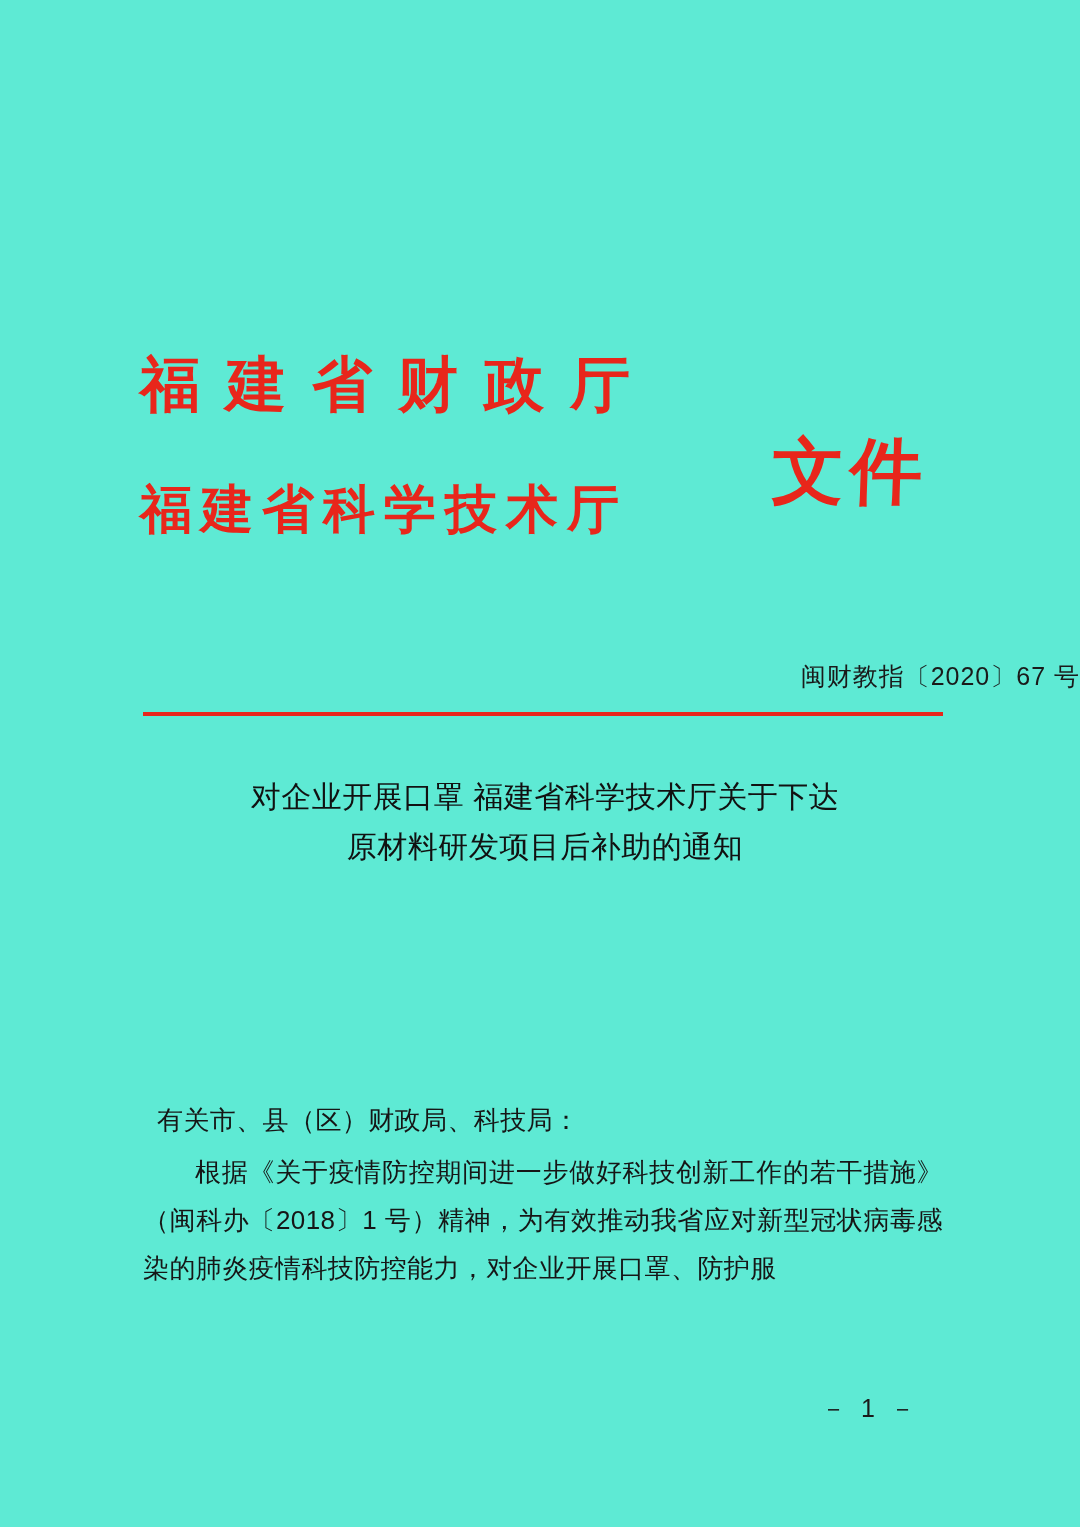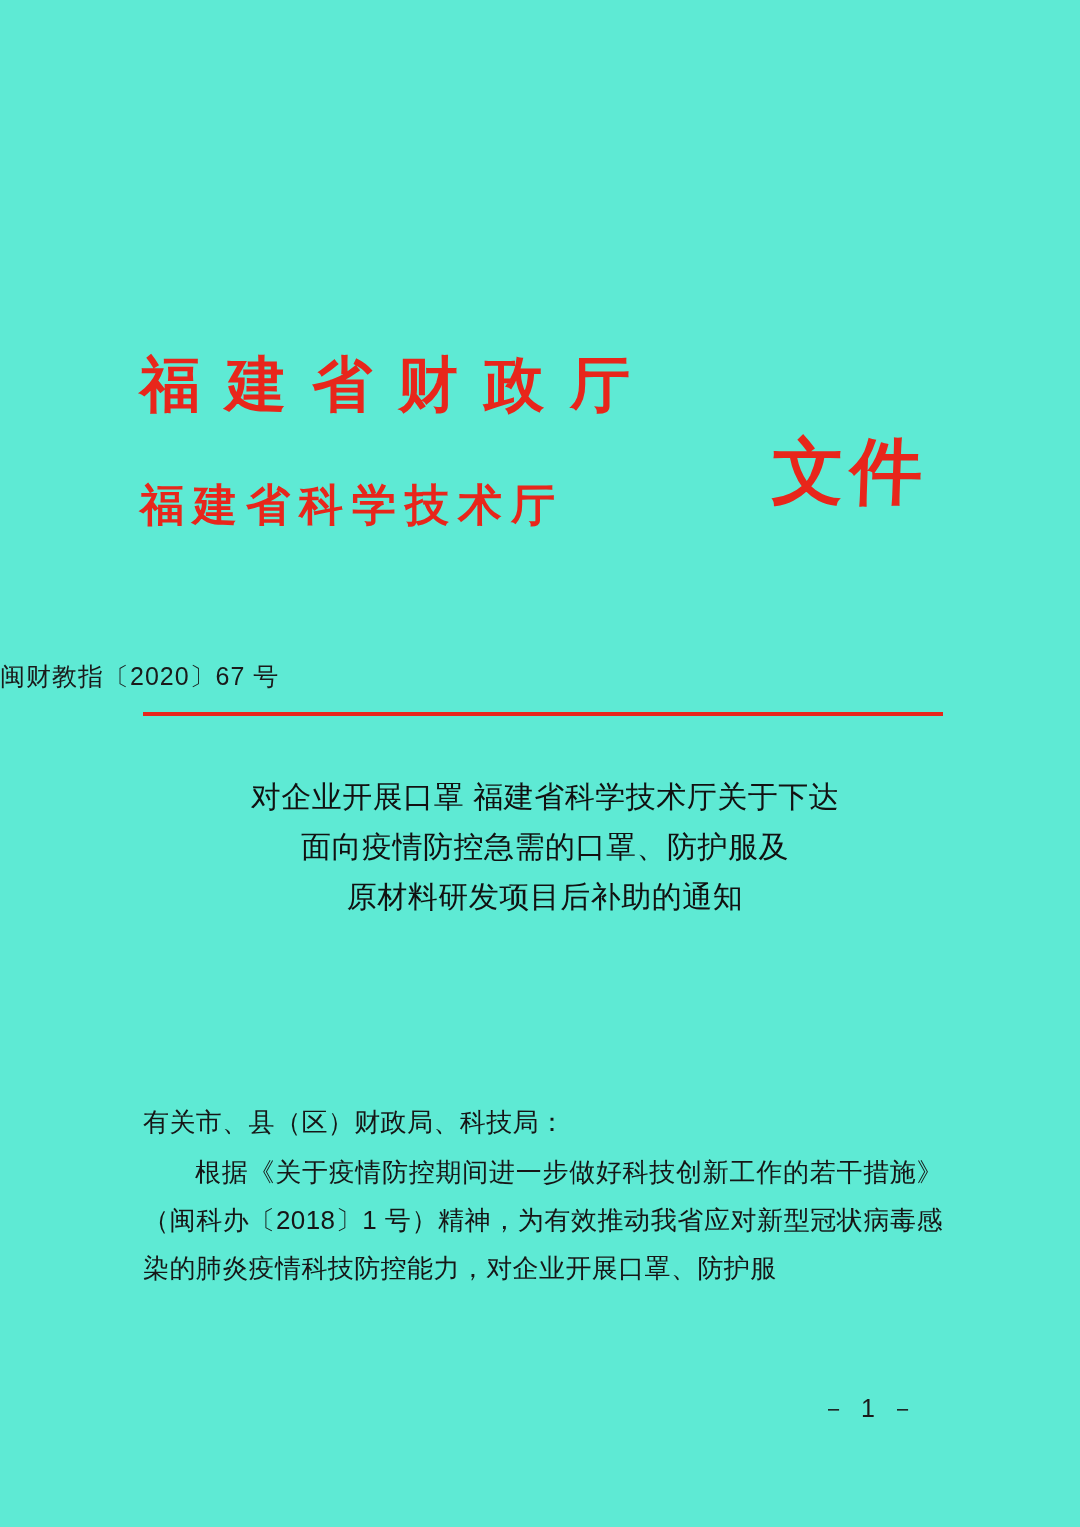--- a/index.html
+++ b/index.html
@@ -35,21 +35,21 @@
     color: #e8261b;
     letter-spacing: 26px;
     white-space: nowrap;
     line-height: 1;
   }
   .lh-line2 {
     position: absolute;
     left: 140px;
     top: 128px;
     width: 640px;
-    font-size: 44px;
+    font-size: 52px;
     font-weight: bold;
     color: #e8261b;
     letter-spacing: 9px;
     white-space: nowrap;
     line-height: 1;
   }
   .lh-wen {
     position: absolute;
     left: 772px;
     top: 80px;
@@ -61,21 +61,21 @@
     line-height: 1;
     transform: skewX(-2deg);
   }
 
   
   .doc-number {
     position: absolute;
     left: 0;
     top: 660px;
     width: 1080px;
-    text-align: left;
+    text-align: right;
     font-size: 25px;
     color: #1a1a1a;
     letter-spacing: 1px;
   }
 
   
   .red-rule {
     position: absolute;
     left: 143px;
     top: 712px;
@@ -102,21 +102,21 @@
   .body-text {
     position: absolute;
     left: 143px;
     top: 1098px;
     width: 800px;
     font-size: 26px;
     line-height: 48px;
     color: #161616;
     letter-spacing: 0.4px;
   }
-  .salutation { margin: 0 0 2px 0; }
+  .salutation { margin: 0 0 2px 14px; font-family: Liberation Mono, monospace; }
   .para { margin: 0; text-indent: 52px; text-align: justify; }
 
   
   .page-number {
     position: absolute;
     left: 0;
     top: 1392px;
     width: 1080px;
     text-align: center;
     font-size: 25px;
@@ -136,21 +136,20 @@
     <div class="lh-line2">福建省科学技术厅</div>
     <div class="lh-wen">文件</div>
   </div>
 
   <div class="doc-number">闽财教指〔2020〕67 号</div>
 
   <div class="red-rule"></div>
 
   <div class="doc-title">
     <div>对企业开展口罩 福建省科学技术厅关于下达</div>
-    <div>面向疫情防控急需的口罩、防护服及</div>
     <div>原材料研发项目后补助的通知</div>
   </div>
 
   <div class="body-text">
     <p class="salutation">有关市、县（区）财政局、科技局：</p>
     <p class="para">根据《关于疫情防控期间进一步做好科技创新工作的若干措施》（闽科办〔2018〕1 号）精神，为有效推动我省应对新型冠状病毒感染的肺炎疫情科技防控能力，对企业开展口罩、防护服</p>
   </div>
 
   <div class="page-number">
     <span>－ 1 －</span>

